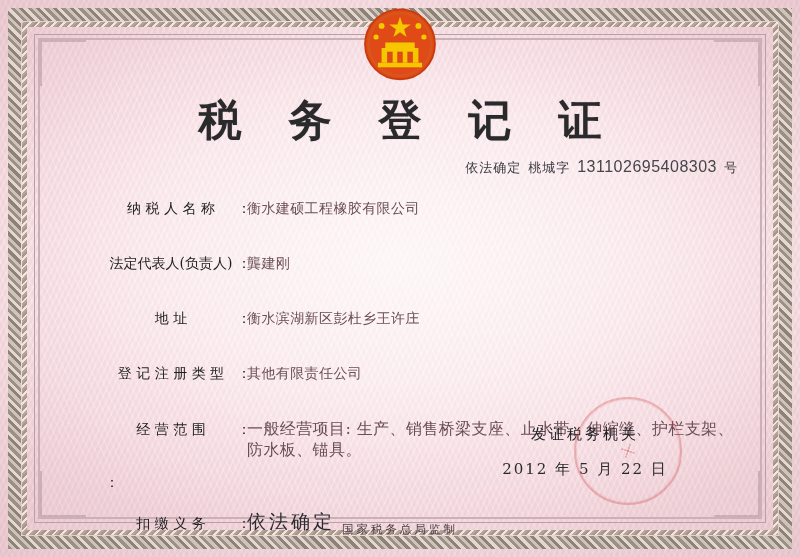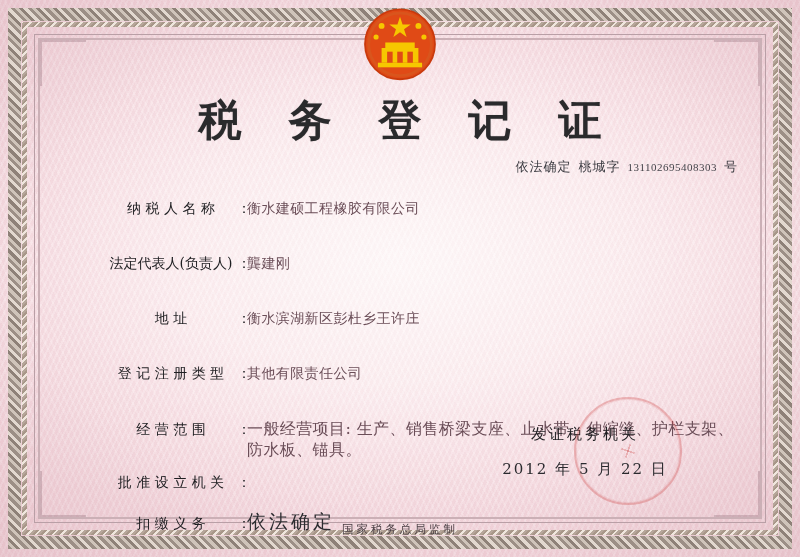--- a/index.html
+++ b/index.html
@@ -120,22 +120,22 @@
     top: 158px;
     font-size: 13px;
     color: #3a3a40;
     letter-spacing: 1px;
     white-space: nowrap;
     display: flex;
     align-items: baseline;
     gap: 7px;
   }
   .serial .code {
-    font-family: Liberation Serif, serif;
-    font-size: 11px;
+    font-family: Liberation Sans, sans-serif;
+    font-size: 16px;
     letter-spacing: 0.5px;
     color: #45454b;
   }
   .serial .u {
     font-size: 13px;
   }
 
   
   .fields {
     position: absolute;
@@ -309,21 +309,20 @@
       <span class="value ink">其他有限责任公司</span>
     </div>
 
     <div class="row">
       <span class="label">经 营 范 围</span>
       <span class="colon">：</span>
       <span class="value ink small">一般经营项目: 生产、销售桥梁支座、止水带、伸缩缝、护栏支架、防水板、锚具。</span>
     </div>
 
     <div class="row">
-      <span class="label">批 准 设 立 机 关</span>
       <span class="colon">：</span>
     </div>
 
     <div class="row">
       <span class="label">扣 缴 义 务</span>
       <span class="colon">：</span>
       <span class="value" style="font-size:19px;color:#2c2c30;letter-spacing:3px;">依法确定</span>
     </div>
 
   </div>

